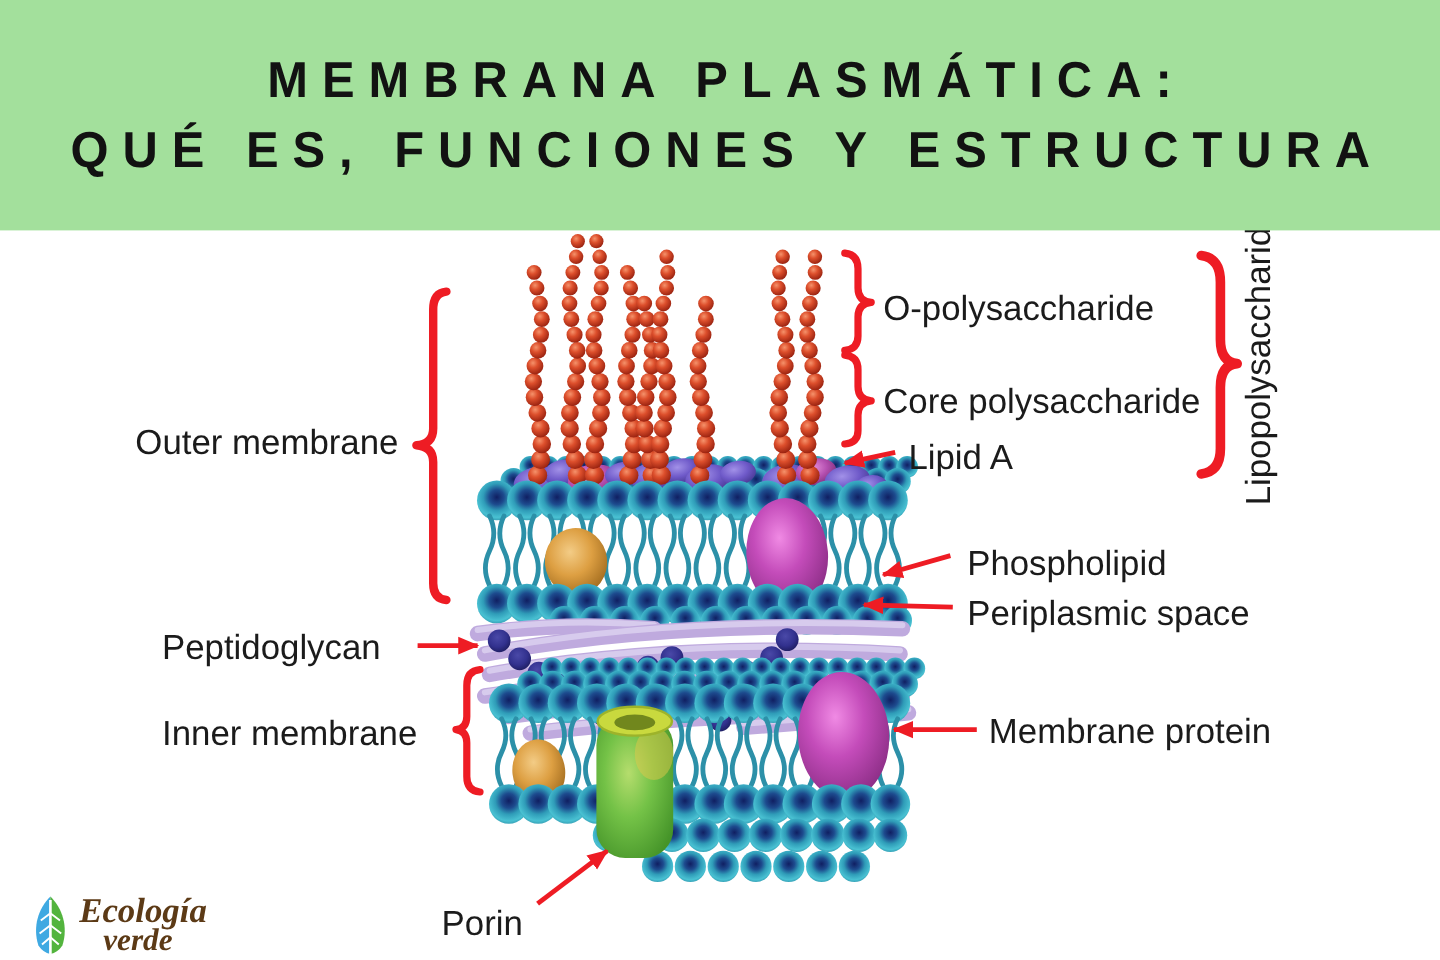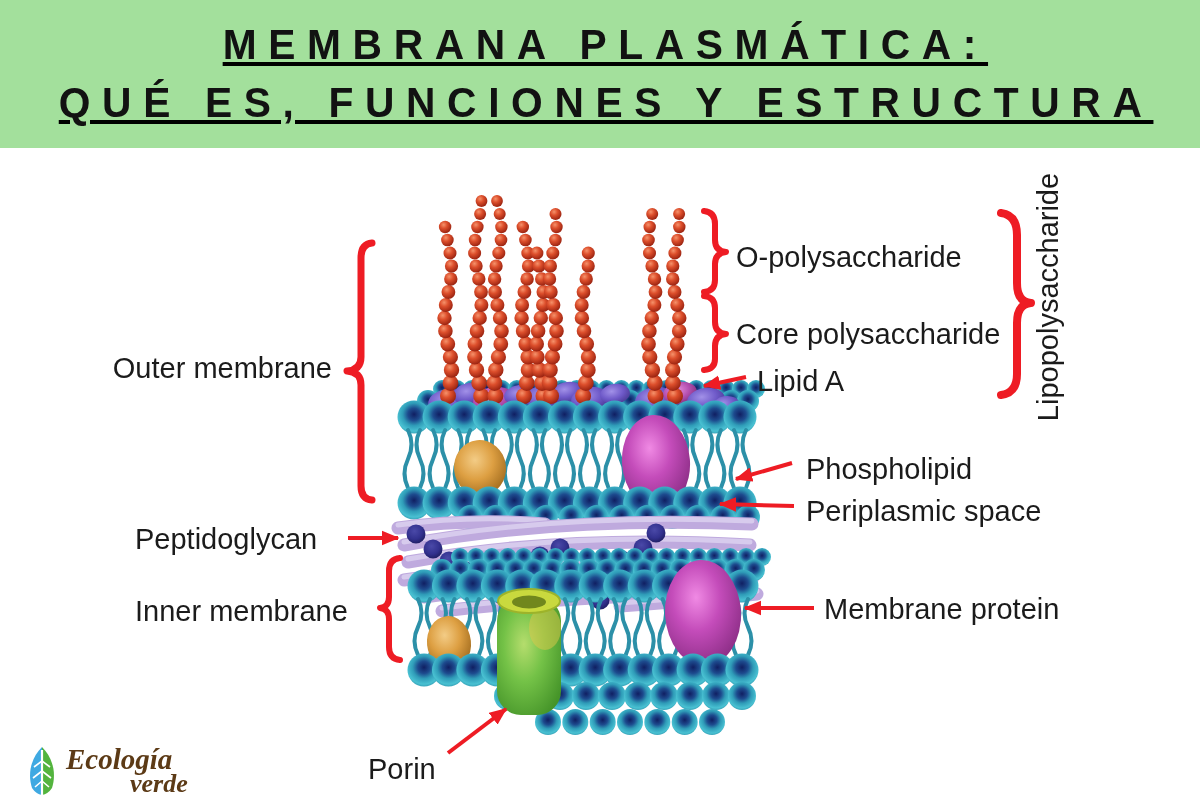--- a/index.html
+++ b/index.html
@@ -3,36 +3,36 @@
 <meta charset="utf-8">
 <style>
   :root{
     --green:#a3e09c; --red:#ee1c24; --ink:#1b1b1b; --brown:#5c3a16;
   }
   html,body{margin:0;padding:0;}
   body{width:1200px;height:800px;background:#ffffff;overflow:hidden;
        font-family:"Liberation Sans",sans-serif;position:relative;}
   .page{position:absolute;inset:0;width:1200px;height:800px;}
   svg.scene{position:absolute;left:0;top:0;}
-  .banner{position:absolute;left:0;top:0;width:1200px;height:148px;
+  .banner{position:absolute;left:0;top:0;width:1200px;height:192px;
           background:var(--green);display:flex;flex-direction:column;
-          justify-content:center;align-items:center;gap:10px;text-decoration:underline;}
+          justify-content:center;align-items:center;gap:10px;}
   .banner .t{color:#121212;font-weight:700;font-size:42px;letter-spacing:12px;
              padding-left:12px;white-space:nowrap;transform:scaleX(0.97);}
   .lbl{fill:var(--ink);font-family:"Liberation Sans",sans-serif;font-size:29px;}
   .brace{stroke:var(--red);fill:none;stroke-linecap:round;stroke-linejoin:round;}
   .arrow{stroke:var(--red);fill:none;stroke-width:4;}
   .arrowhead{fill:var(--red);}
   .tail{stroke:#2c90a8;stroke-width:4;fill:none;stroke-linecap:round;}
   .logo{position:absolute;left:24px;top:744px;display:flex;align-items:center;}
   .logo-words{margin-left:6px;color:var(--brown);
               font-family:"Liberation Serif",serif;font-style:italic;font-weight:700;
               line-height:0.85;}
   .logo-w1{font-size:29px;display:block;}
-  .logo-w2{font-size:26px;display:block;margin-left:64px;margin-top:2px;}
+  .logo-w2{font-size:26px;display:block;margin-left:20px;margin-top:2px;}
 </style>
 </head>
 <body>
 
 <div class="page">
 
   <svg class="scene" width="1200" height="800" viewBox="0 0 1200 800">
     <defs>
       <radialGradient id="gHead" cx="50%" cy="42%" r="62%">
         <stop offset="0%" stop-color="#101f62"></stop>

